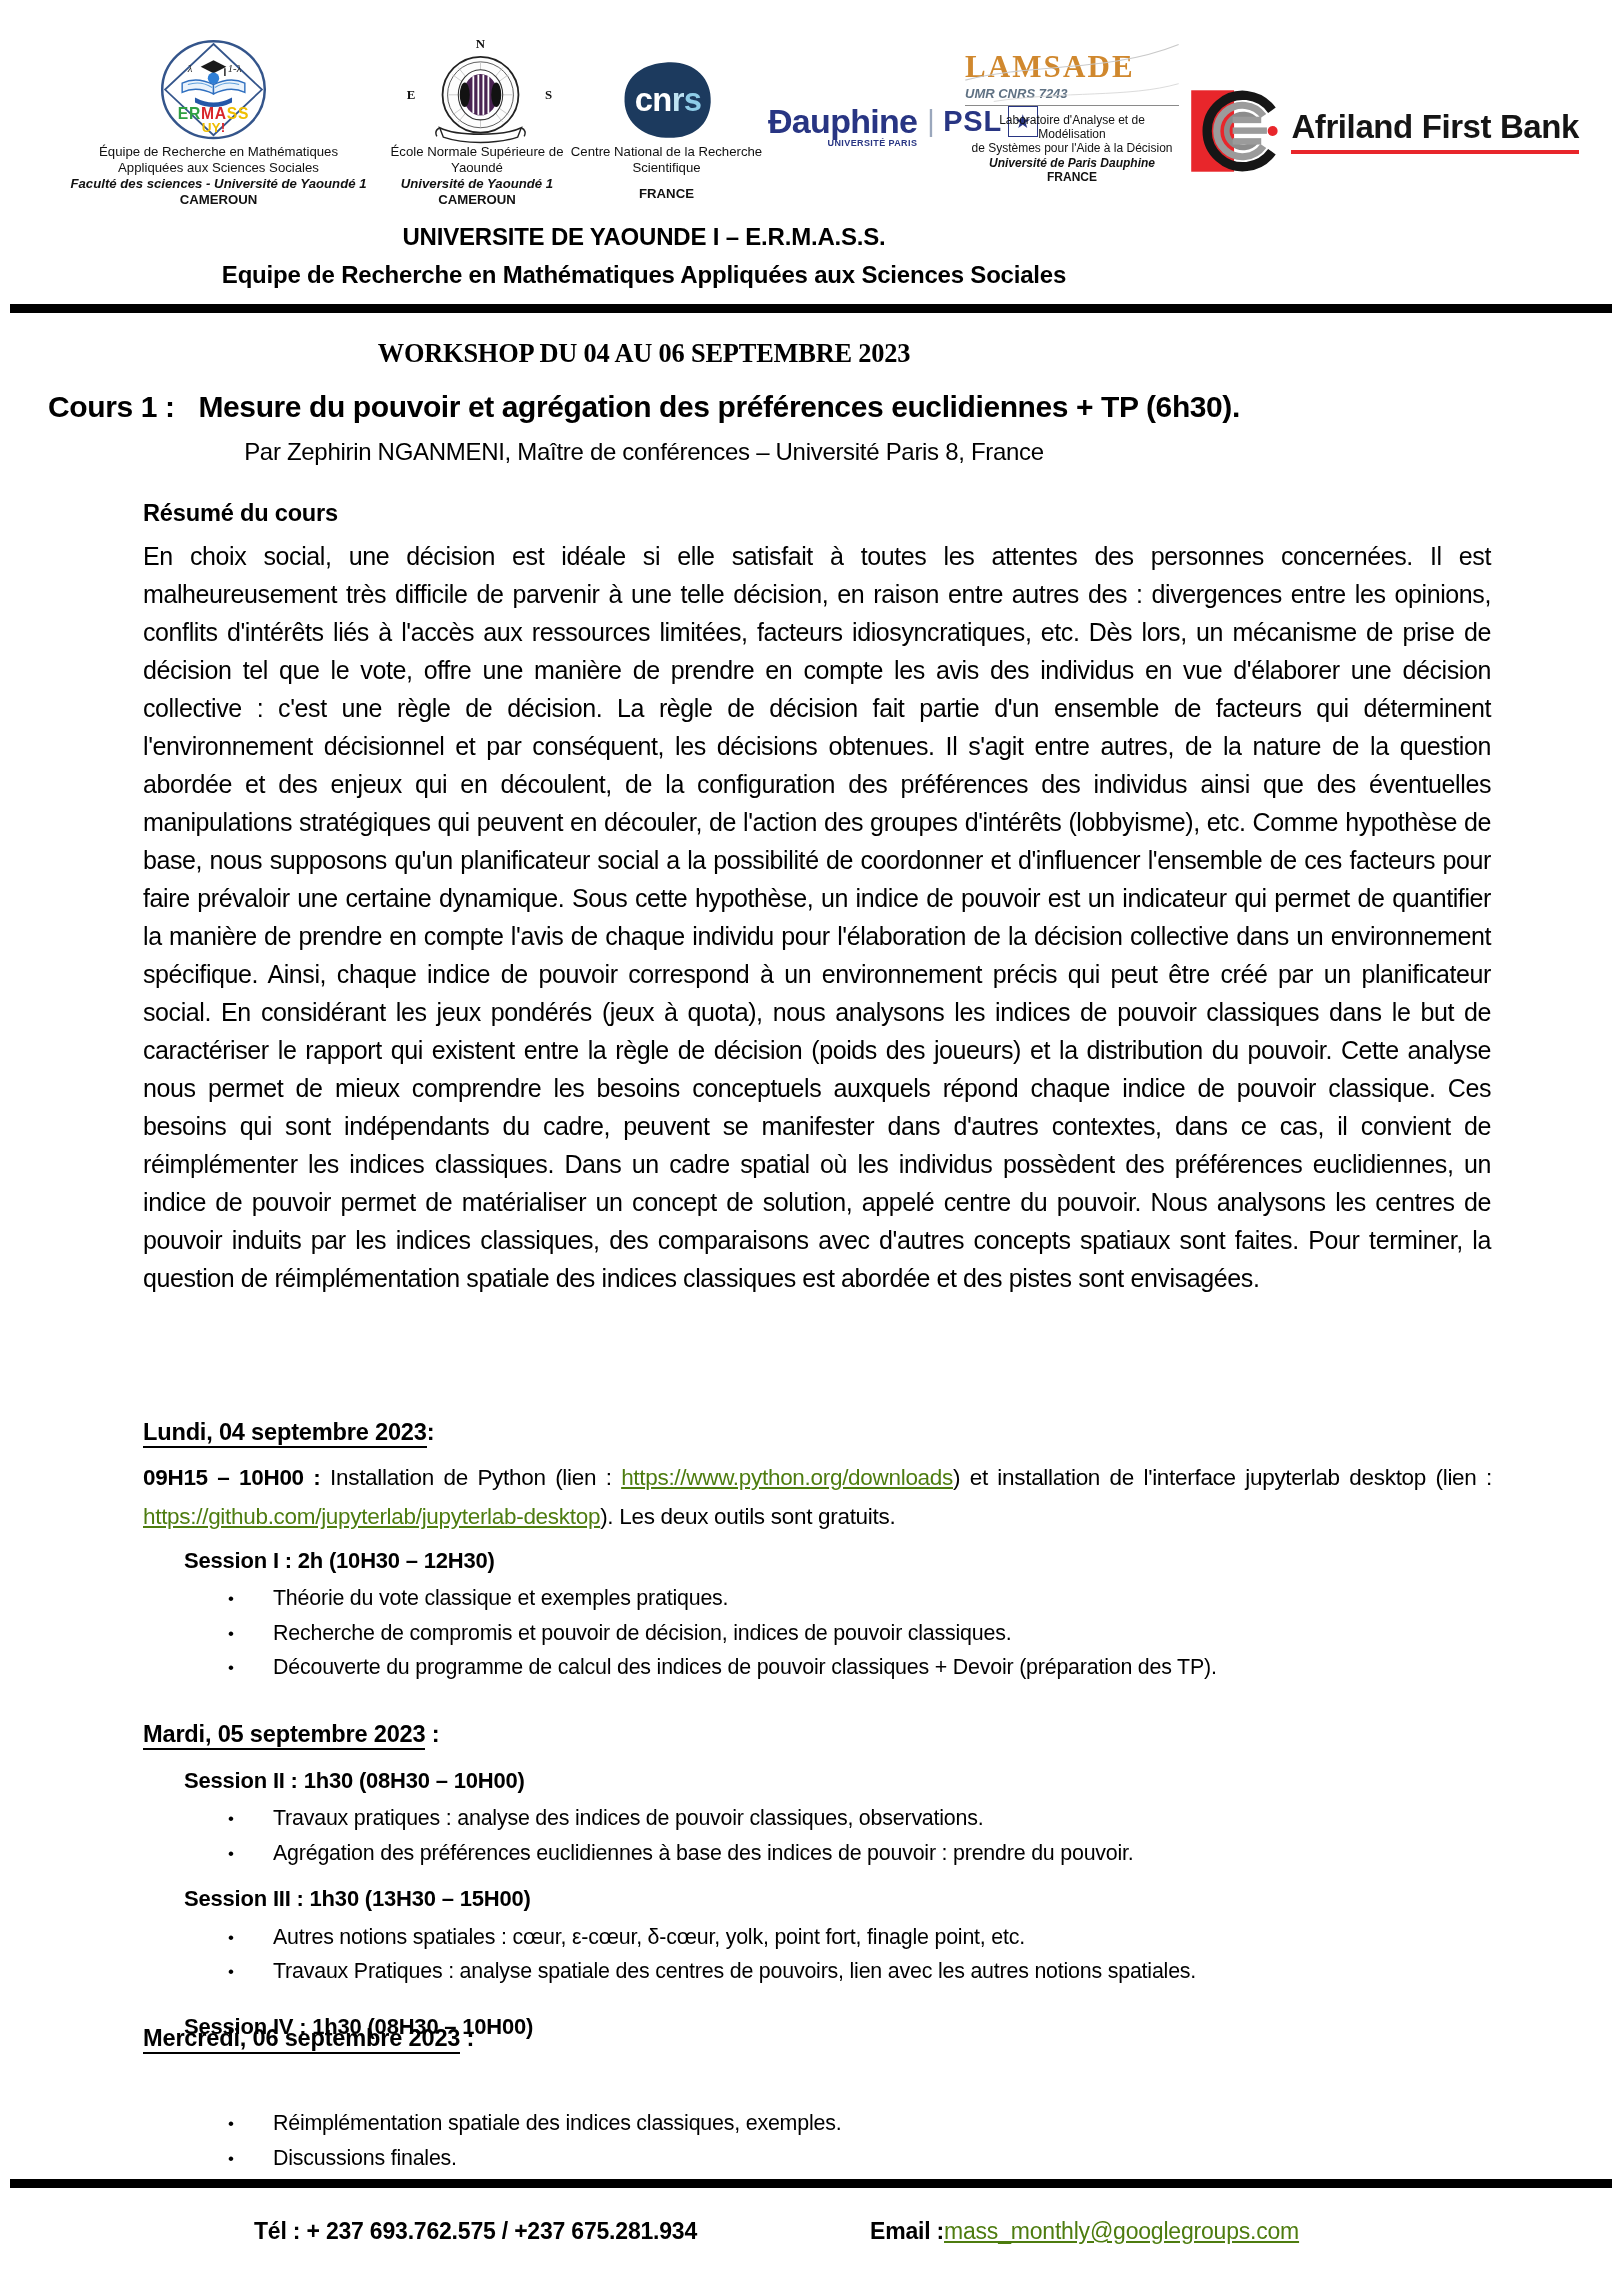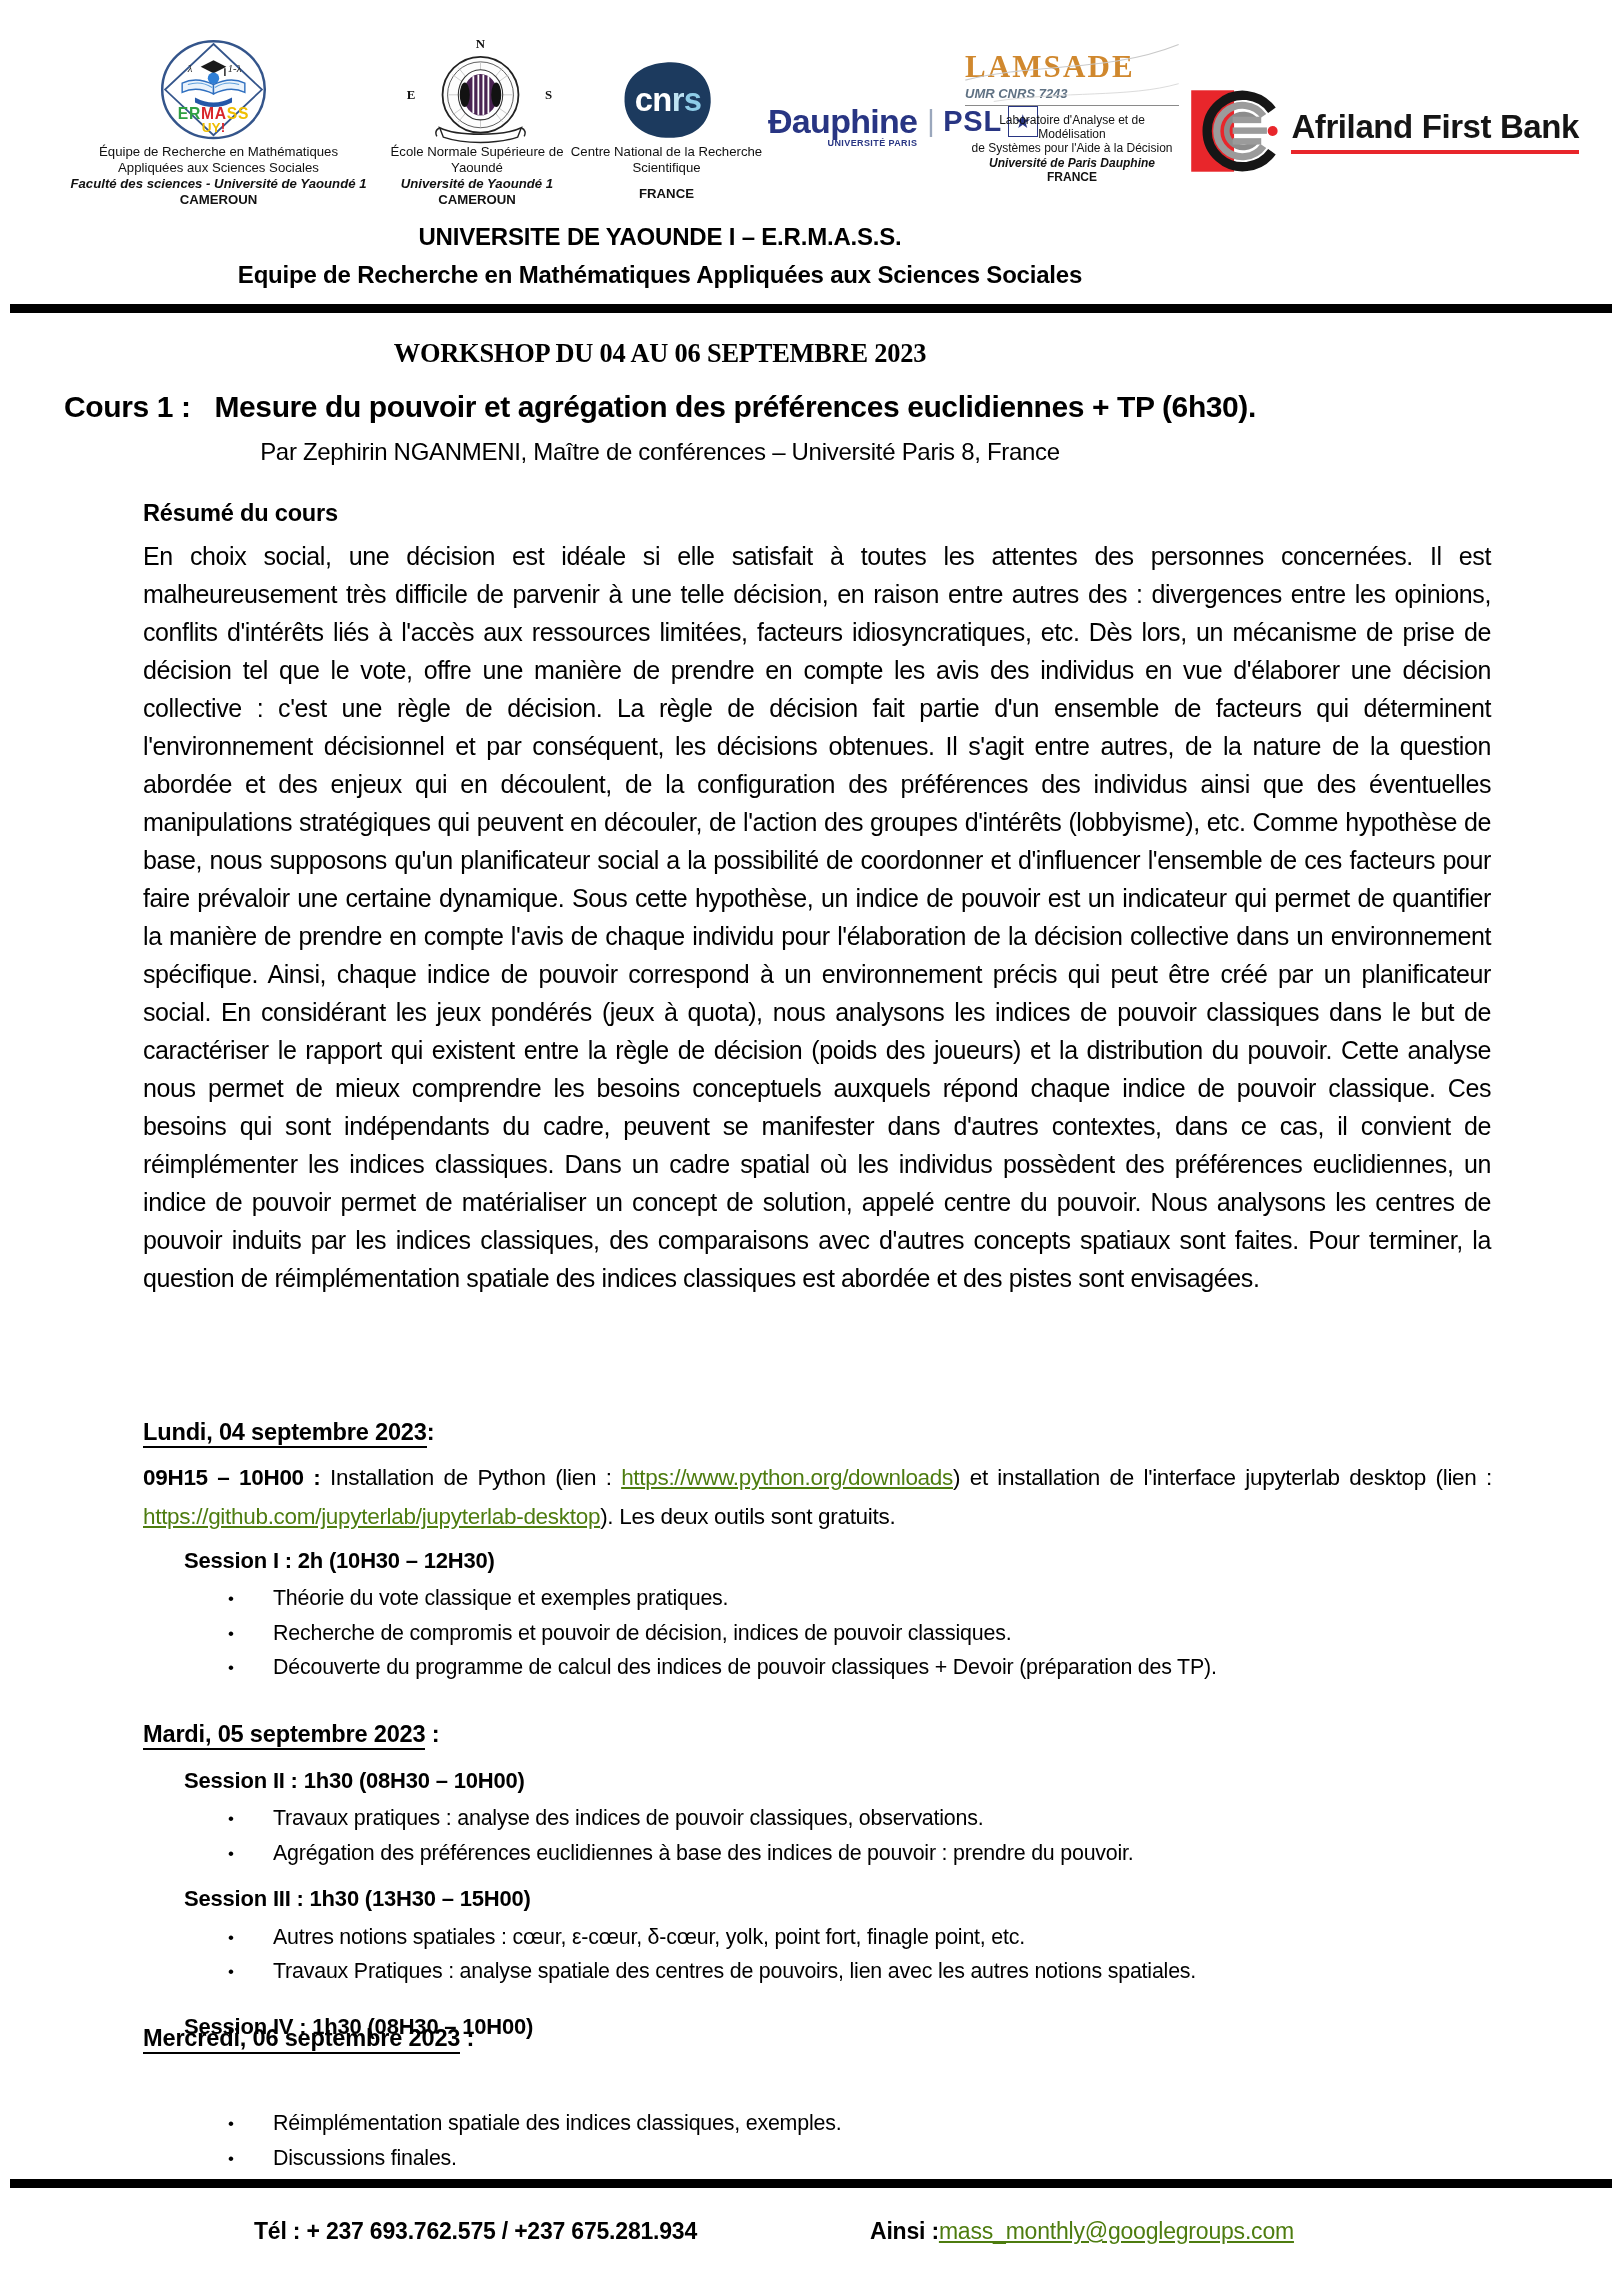--- a/index.html
+++ b/index.html
@@ -1,18 +1,18 @@
 <!DOCTYPE html>
 <html style="font-size:11.4px"><head>
 <meta charset="utf-8">
 <style>
   html,body{margin:0;padding:0;background:#ffffff;}
   body{width:1623px;height:2295px;position:relative;font-family:"Liberation Sans",sans-serif;color:#000;}
   .abs{position:absolute;}
-  .ctr{left:0;width:1288px;text-align:center;padding-left:16px;}
+  .ctr{left:0;width:1288px;text-align:center;}
   .b{font-weight:bold;}
   .bi{font-weight:bold;font-style:italic;}
   .title1{top:223px;font-size:24px;font-weight:bold;letter-spacing:-0.2px;}
   .title2{top:261px;font-size:24px;font-weight:bold;letter-spacing:-0.2px;}
   .rule{left:10px;width:1602px;height:8.6px;background:#000;}
   .workshop{top:338px;font-size:26.4px;font-weight:bold;letter-spacing:-0.2px;font-family:Liberation Serif, serif;}
   .course{top:390px;font-size:30px;font-weight:bold;letter-spacing:-0.4px;}
   .course .gap{display:inline-block;width:24px;}
   .lecturer{top:438px;font-size:24px;letter-spacing:-0.3px;}
   .resume-h{left:143px;top:500px;font-size:23.6px;font-weight:bold;letter-spacing:-0.2px;}
@@ -204,15 +204,15 @@
 </div>
 <div class="abs session" style="top:1996px;margin-top:18px;">Session IV : 1h30 (08H30 – 10H00)</div>
 <div class="abs bullet" style="top:2111px;"><span class="blt">•</span><span>Réimplémentation spatiale des indices classiques, exemples.</span></div>
 <div class="abs bullet" style="top:2146px;"><span class="blt">•</span><span>Discussions finales.</span></div>
 
 <div class="abs rule" style="top:2179px;"></div>
 <div class="abs footer-tel">
   <span>Tél :</span><span> + 237 693.762.575 / +237 675.281.934</span>
 </div>
 <div class="abs footer-email">
-  <span class="b">Ainsi :</span><span class="link">mass_monthly@googlegroups.com</span>
+  <span class="b">Email :</span><span class="link">mass_monthly@googlegroups.com</span>
 </div>
 
 
 </body></html>

